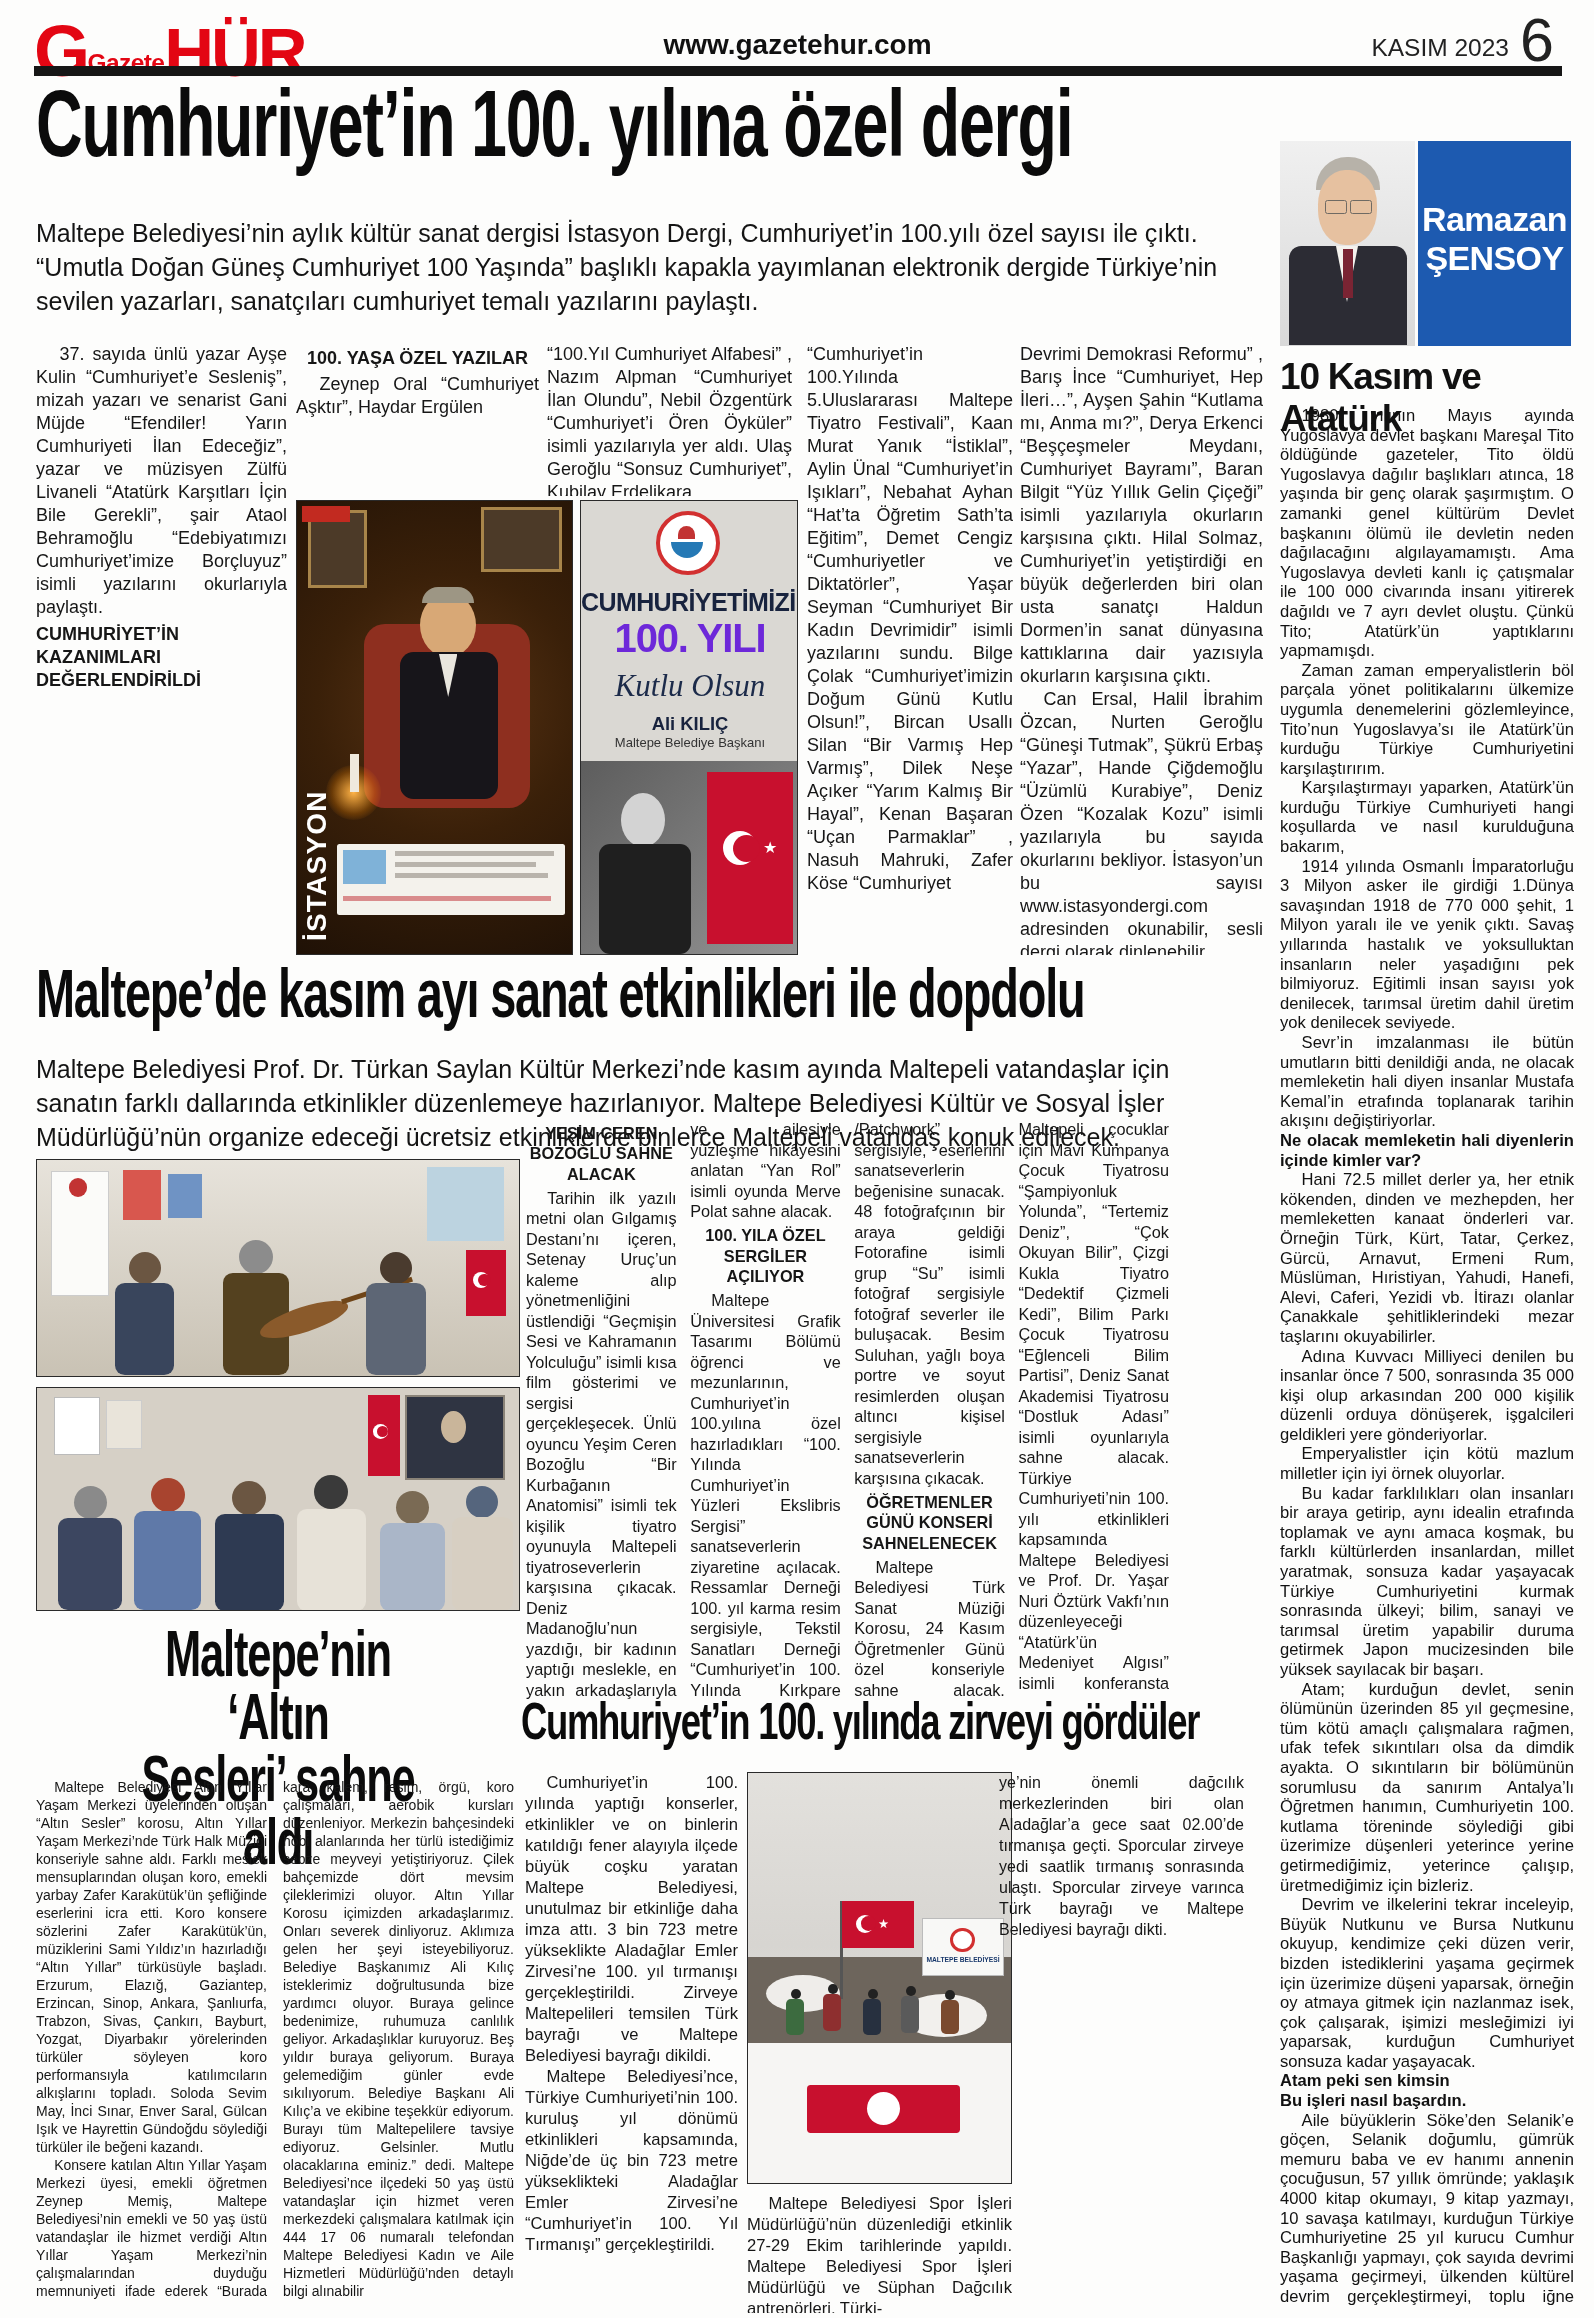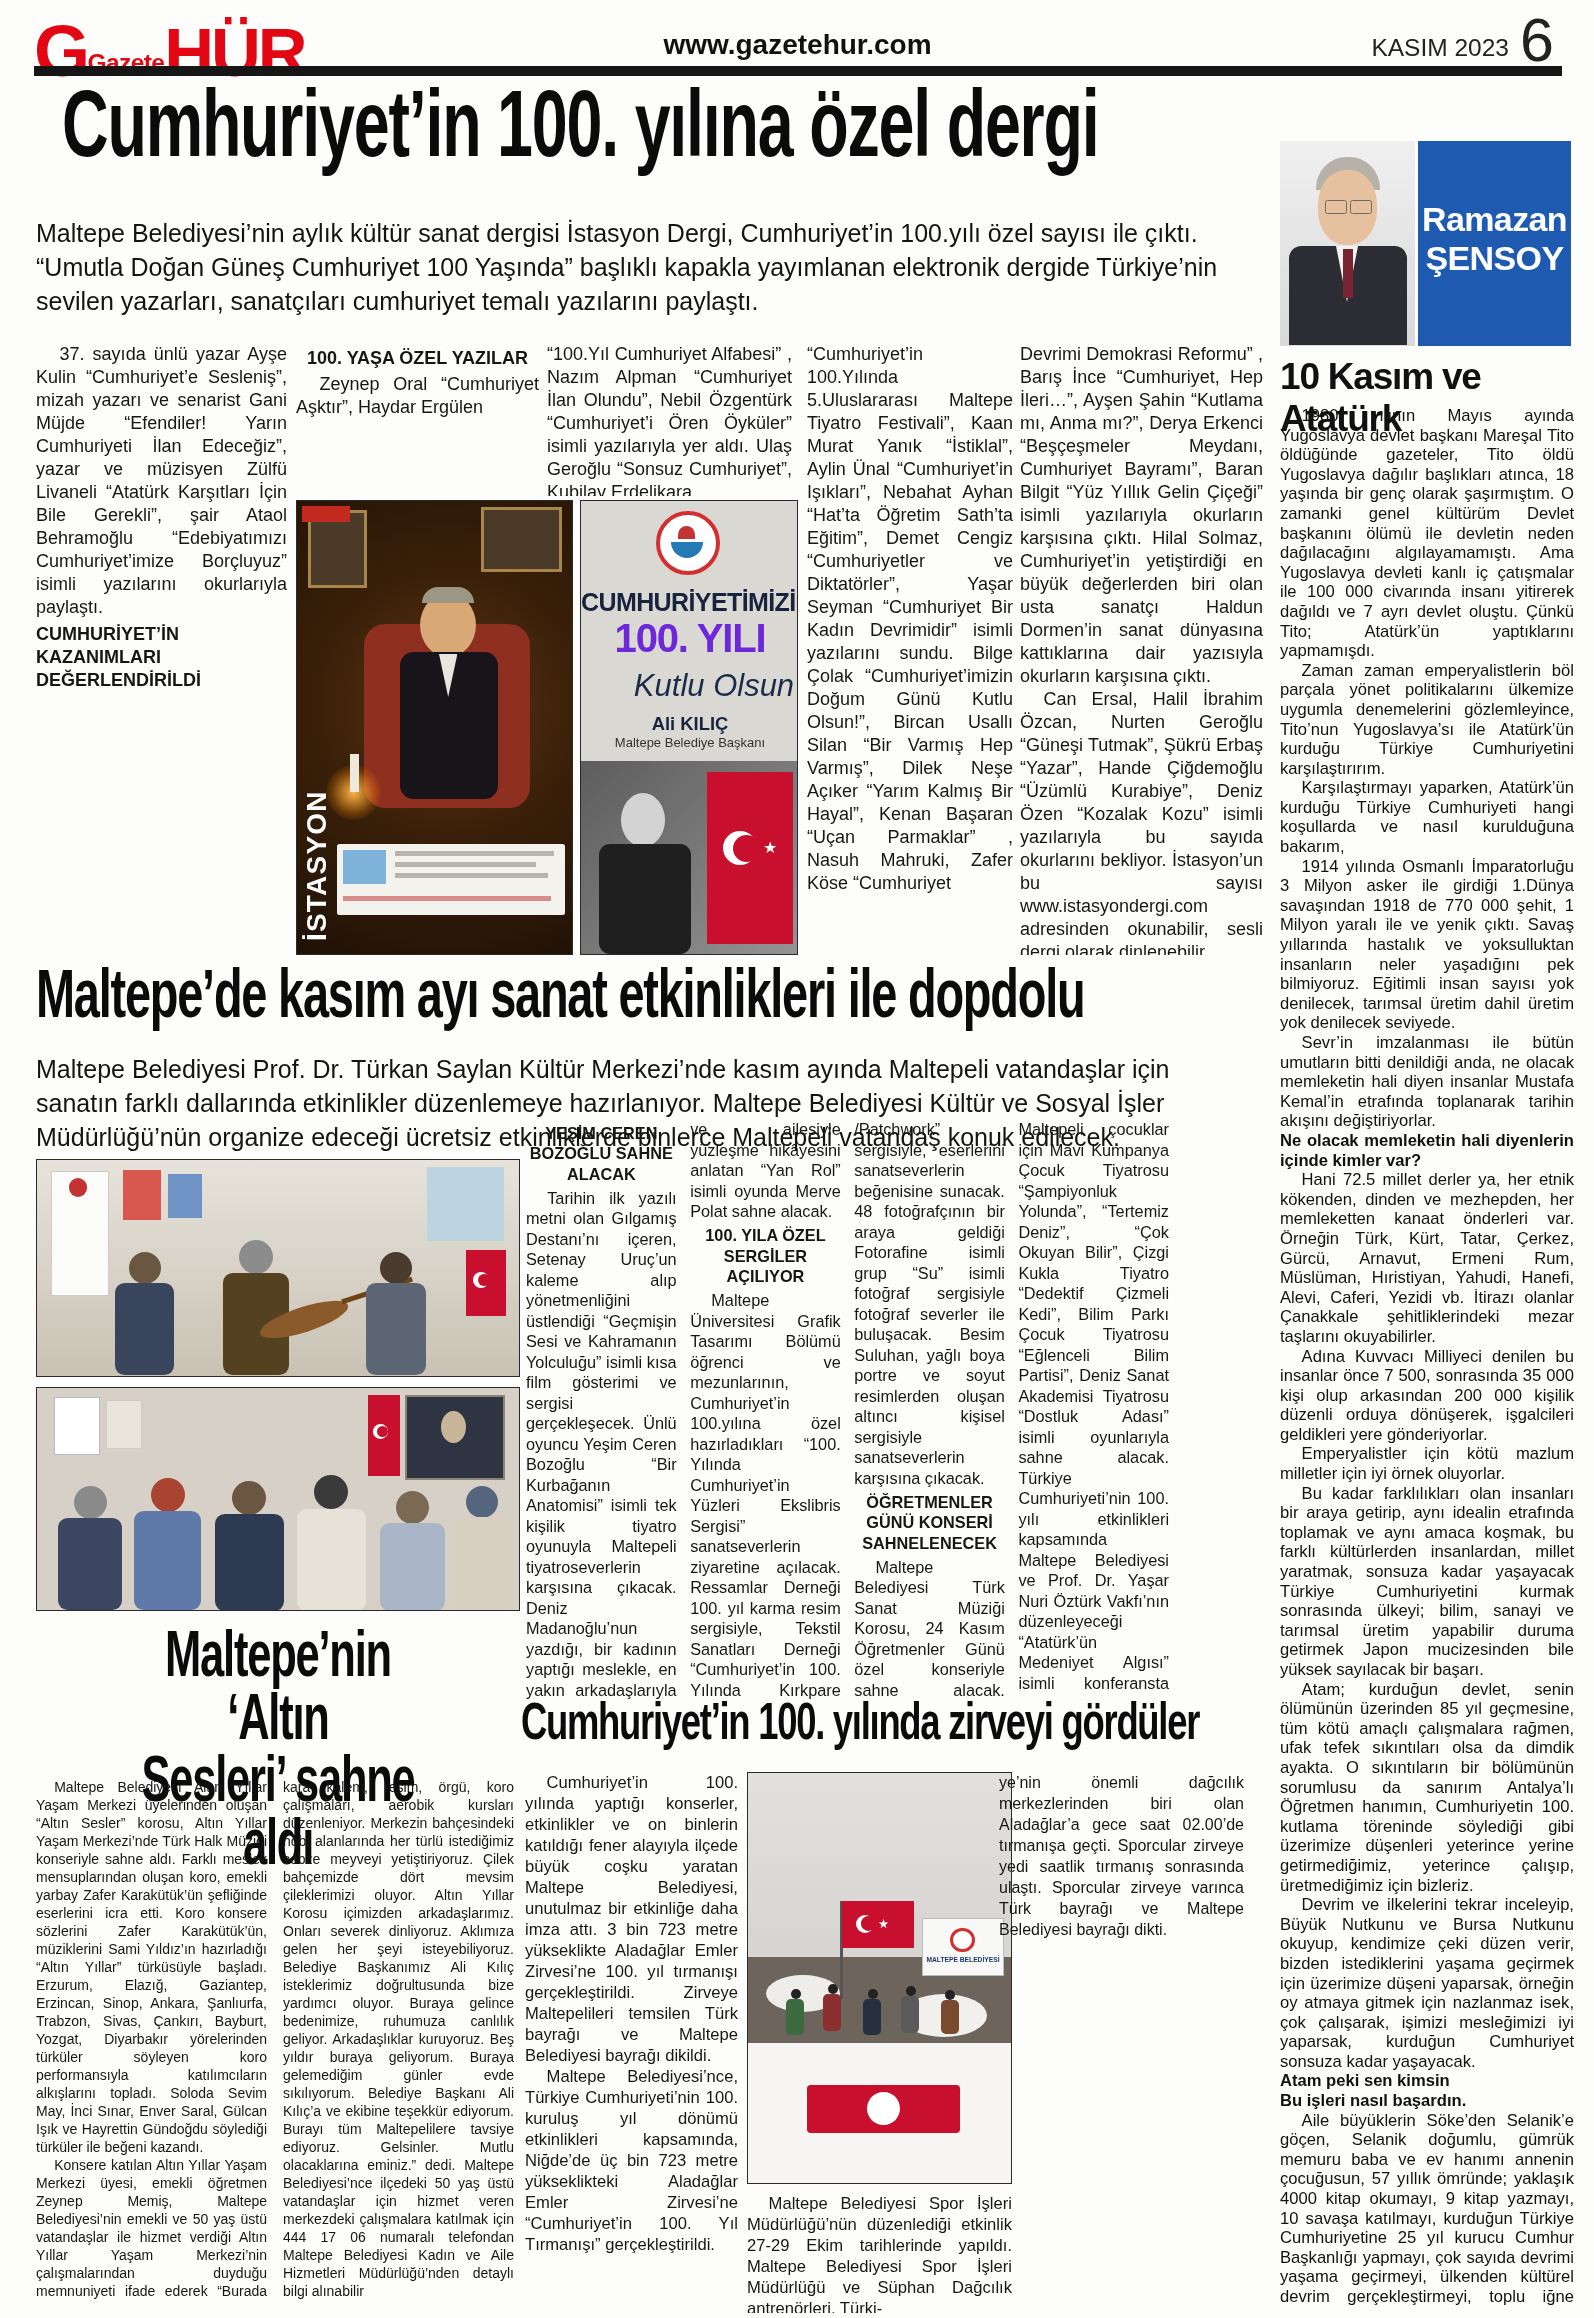--- a/index.html
+++ b/index.html
@@ -45,40 +45,40 @@
   .cols4{column-count:4;column-gap:13.5px;font-size:16.3px;line-height:20.5px;}
   .cols2{column-count:2;column-gap:16px;font-size:14px;line-height:18px;}
   
   .cover1{background:radial-gradient(circle at 55% 45%, #5a3414 0%, #3a2009 45%, #1f1106 100%);}
   .script{font-family:"DejaVu Serif", serif;font-style:italic;color:#f5f2ea;}
   .masthead{writing-mode:vertical-rl;transform:rotate(180deg);font-weight:bold;color:#fff;font-size:28px;letter-spacing:1.2px;}
   
   .cover2{background:#dad8d3;}
   .c2title1{font-weight:bold;color:#18233e;font-size:25px;letter-spacing:-0.6px;text-align:center;}
   .c2title2{font-weight:bold;color:#6d28d9;font-size:40px;text-align:center;letter-spacing:-1.2px;}
-  .c2script{font-family:Liberation Sans, sans-serif;font-style:italic;color:#1c2b4a;font-size:31px;text-align:center;padding-left:24px;}
+  .c2script{font-family:Liberation Serif, serif;font-style:italic;color:#1c2b4a;font-size:31px;text-align:center;}
   .c2name{font-weight:bold;color:#18233e;font-size:18.4px;text-align:center;}
   .c2sub{color:#333;font-size:13px;text-align:center;}
   .gold{border:3.7px solid #a8854a;background:#4c3a28;position:absolute;}
   .bar{background:#b9b4ac;height:4.9px;position:absolute;}
 </style>
 </head>
 <body>
 
 <div class="abs" style="left:0;top:0;width:1594px;height:80px;">
   <div class="abs" style="left:34px;top:9.8px;">
     <span class="logo-g">G</span><span class="logo-azete" style="font-size:24.5px;">Gazete</span><span class="logo-hur">HÜR</span>
   </div>
   <div class="abs site-url" style="left:552px;top:29px;width:491px;">www.gazetehur.com</div>
   <div class="abs issue-date" style="left:1337px;top:34px;width:172px;">KASIM 2023</div>
   <div class="abs page-num" style="left:1520px;top:4.9px;">6</div>
   <div class="abs rule" style="left:34px;top:66px;width:1528px;height:9.8px;"></div>
 </div>
 
-<div class="abs hl" style="left:36px;top:77px;font-size:95px;margin-left:26px;">
+<div class="abs hl" style="left:36px;top:77px;font-size:95px;">
   <span class="inner">Cumhuriyet’in 100. yılına özel dergi</span>
 </div>
 <div class="abs lead" style="left:36px;top:216px;width:1196px;">Maltepe Belediyesi’nin aylık kültür sanat dergisi İstasyon Dergi, Cumhuriyet’in 100.yılı özel sayısı ile çıktı. “Umutla Doğan Güneş Cumhuriyet 100 Yaşında” başlıklı kapakla yayımlanan elektronik dergide Türkiye’nin sevilen yazarları, sanatçıları cumhuriyet temalı yazılarını paylaştı.</div>
 
 <div class="abs textcol head-left clip" style="left:36px;top:343px;width:251px;height:612px;">
     <p>37. sayıda ünlü yazar Ayşe Kulin “Cumhuriyet’e Sesleniş”, mizah yazarı ve senarist Gani Müjde “Efendiler! Yarın Cumhuriyeti İlan Edeceğiz”,  yazar ve müzisyen Zülfü Livaneli “Atatürk Karşıtları İçin Bile Gerekli”, şair Ataol Behramoğlu “Edebiyatımızı Cumhuriyet’imize Borçluyuz” isimli yazılarını okurlarıyla paylaştı.</p>
     <p class="p-heading">CUMHURİYET’İN KAZANIMLARI DEĞERLENDİRİLDİ</p>
   </div>
 <div class="abs textcol clip" style="left:296px;top:343px;width:243px;height:153px;">
     <p class="p-heading">100. YAŞA ÖZEL YAZILAR</p>

